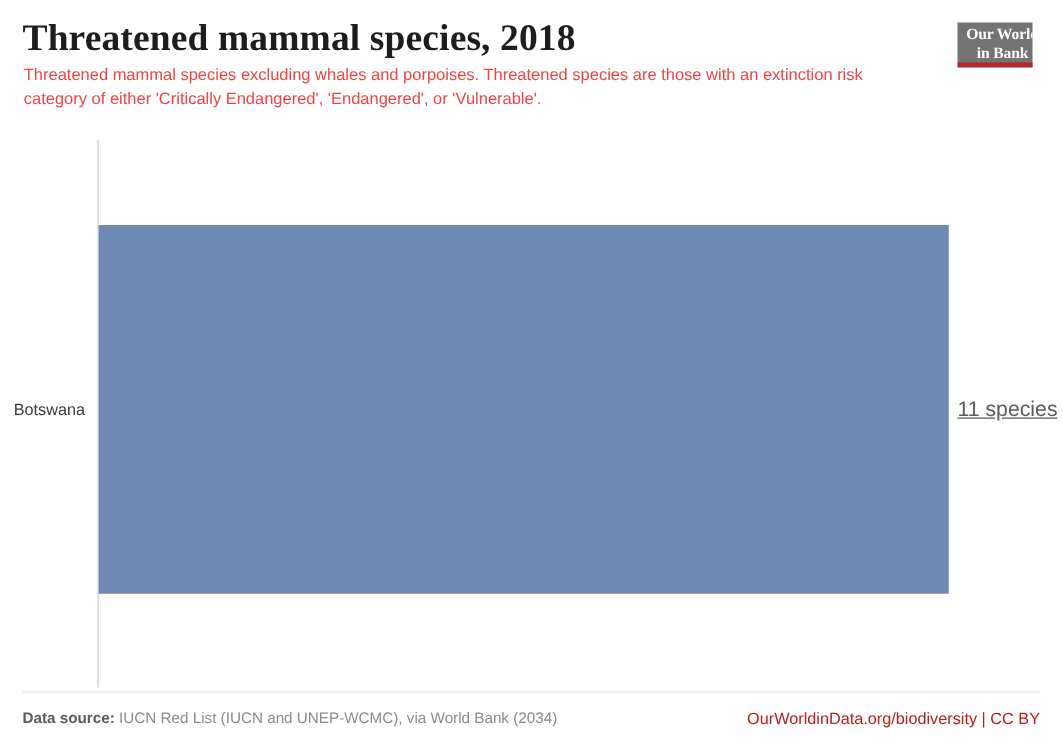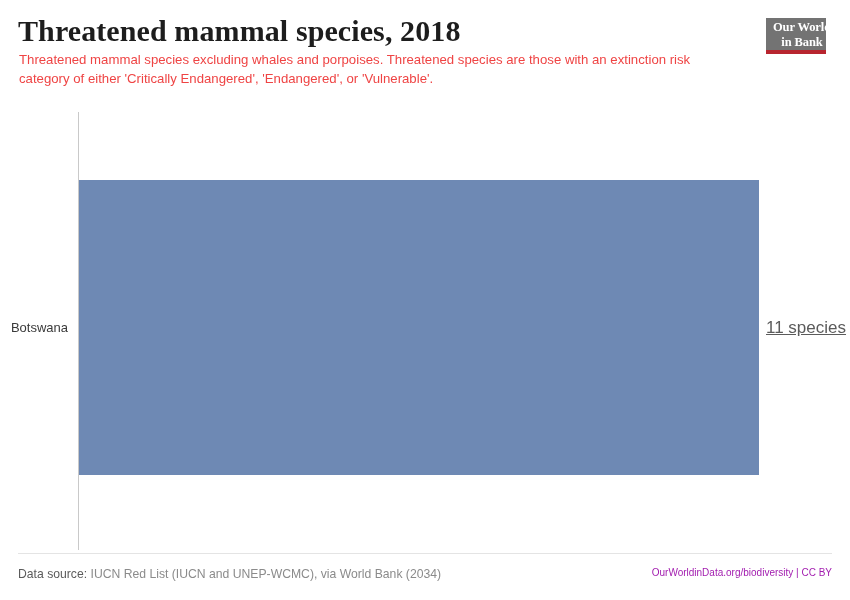--- a/index.html
+++ b/index.html
@@ -153,29 +153,29 @@
   }
   .footer-left {
     position: absolute;
     left: 18px;
     top: 14px;
     font-size: 12.2px;
     color: #8b8b8b;
     white-space: nowrap;
   }
   .footer-left .src-label {
-    font-weight: normal;
+    font-weight: bold;
     color: #5b5b5b;
   }
   .footer-right {
     position: absolute;
     right: 18px;
     top: 14px;
-    font-size: 10px;
-    color: #a21caf;
+    font-size: 13px;
+    color: #b91c1c;
     white-space: nowrap;
     text-align: center;
   }
 </style>
 </head>
 <body>
 
 <div class="header">
   <div class="title">Threatened mammal species, 2018</div>
   <div class="subtitle">Threatened mammal species excluding whales and porpoises. Threatened species are those with an extinction risk category of either 'Critically Endangered', 'Endangered', or 'Vulnerable'.</div>

